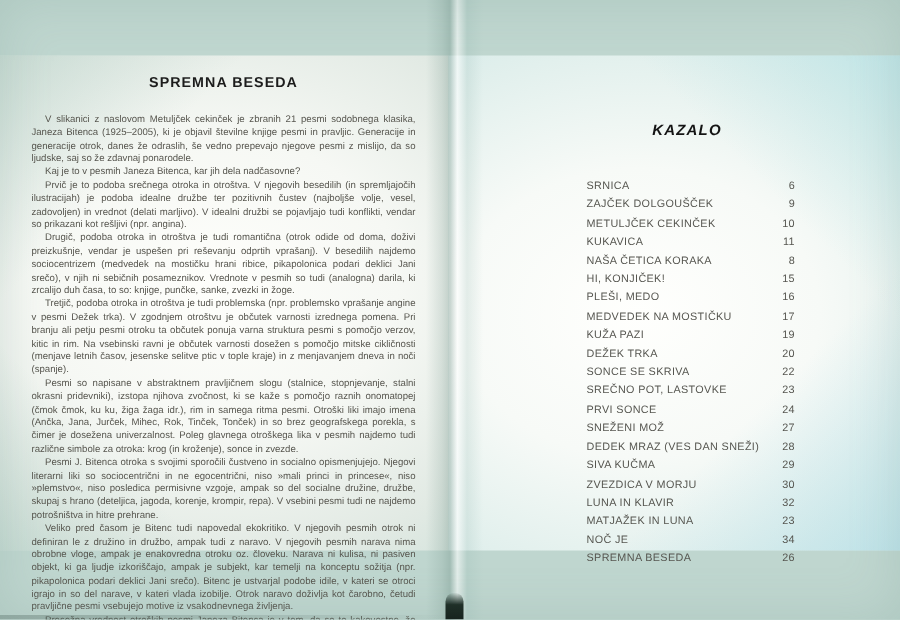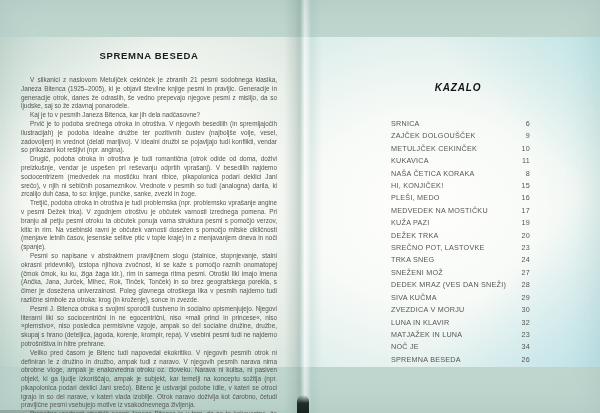--- a/index.html
+++ b/index.html
@@ -127,25 +127,29 @@
       </div>
     <div class="toc-row">
         <span>KUŽA PAZI</span>
         <span class="toc-page-num">19</span>
       </div>
     <div class="toc-row">
         <span>DEŽEK TRKA</span>
         <span class="toc-page-num">20</span>
       </div>
     <div class="toc-row">
+        <span>SONCE SE SKRIVA</span>
+        <span class="toc-page-num">22</span>
+      </div>
+    <div class="toc-row">
         <span>SREČNO POT, LASTOVKE</span>
         <span class="toc-page-num">23</span>
       </div>
     <div class="toc-row">
-        <span>TRKA SNEG</span>
+        <span>PRVI SONCE</span>
         <span class="toc-page-num">24</span>
       </div>
     <div class="toc-row">
         <span>SNEŽENI MOŽ</span>
         <span class="toc-page-num">27</span>
       </div>
     <div class="toc-row">
         <span>DEDEK MRAZ (VES DAN SNEŽI)</span>
         <span class="toc-page-num">28</span>
       </div>

